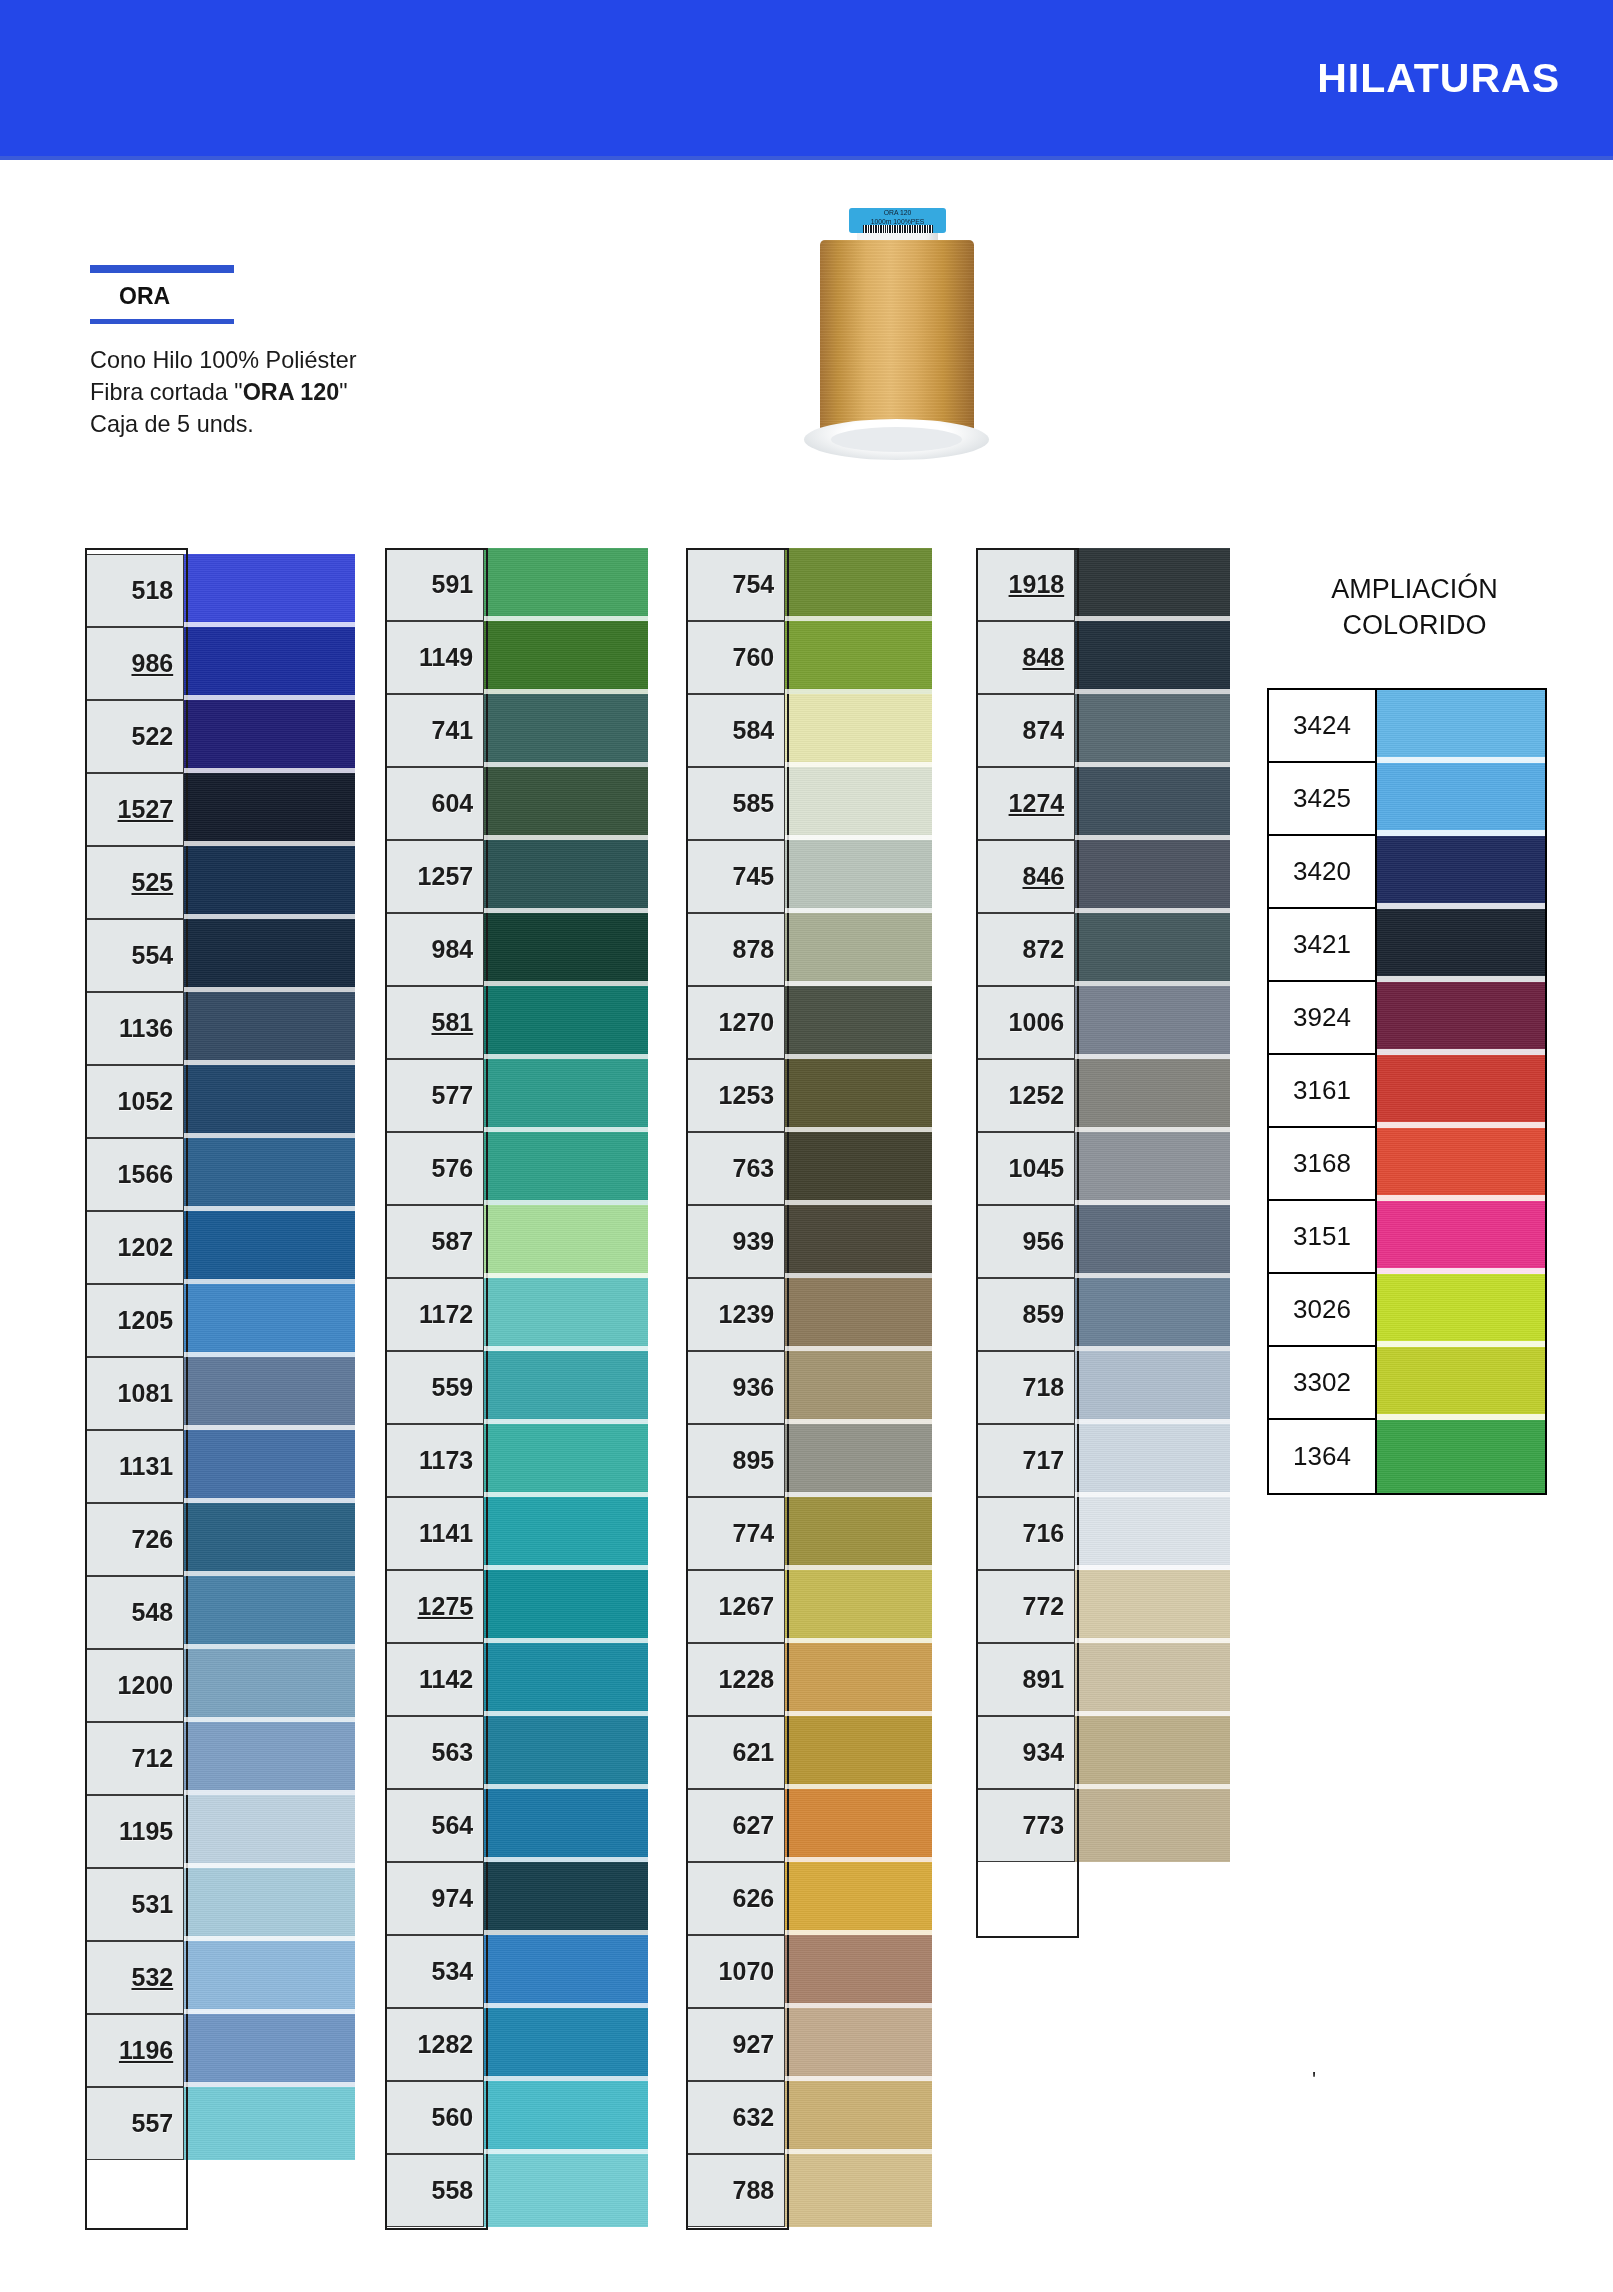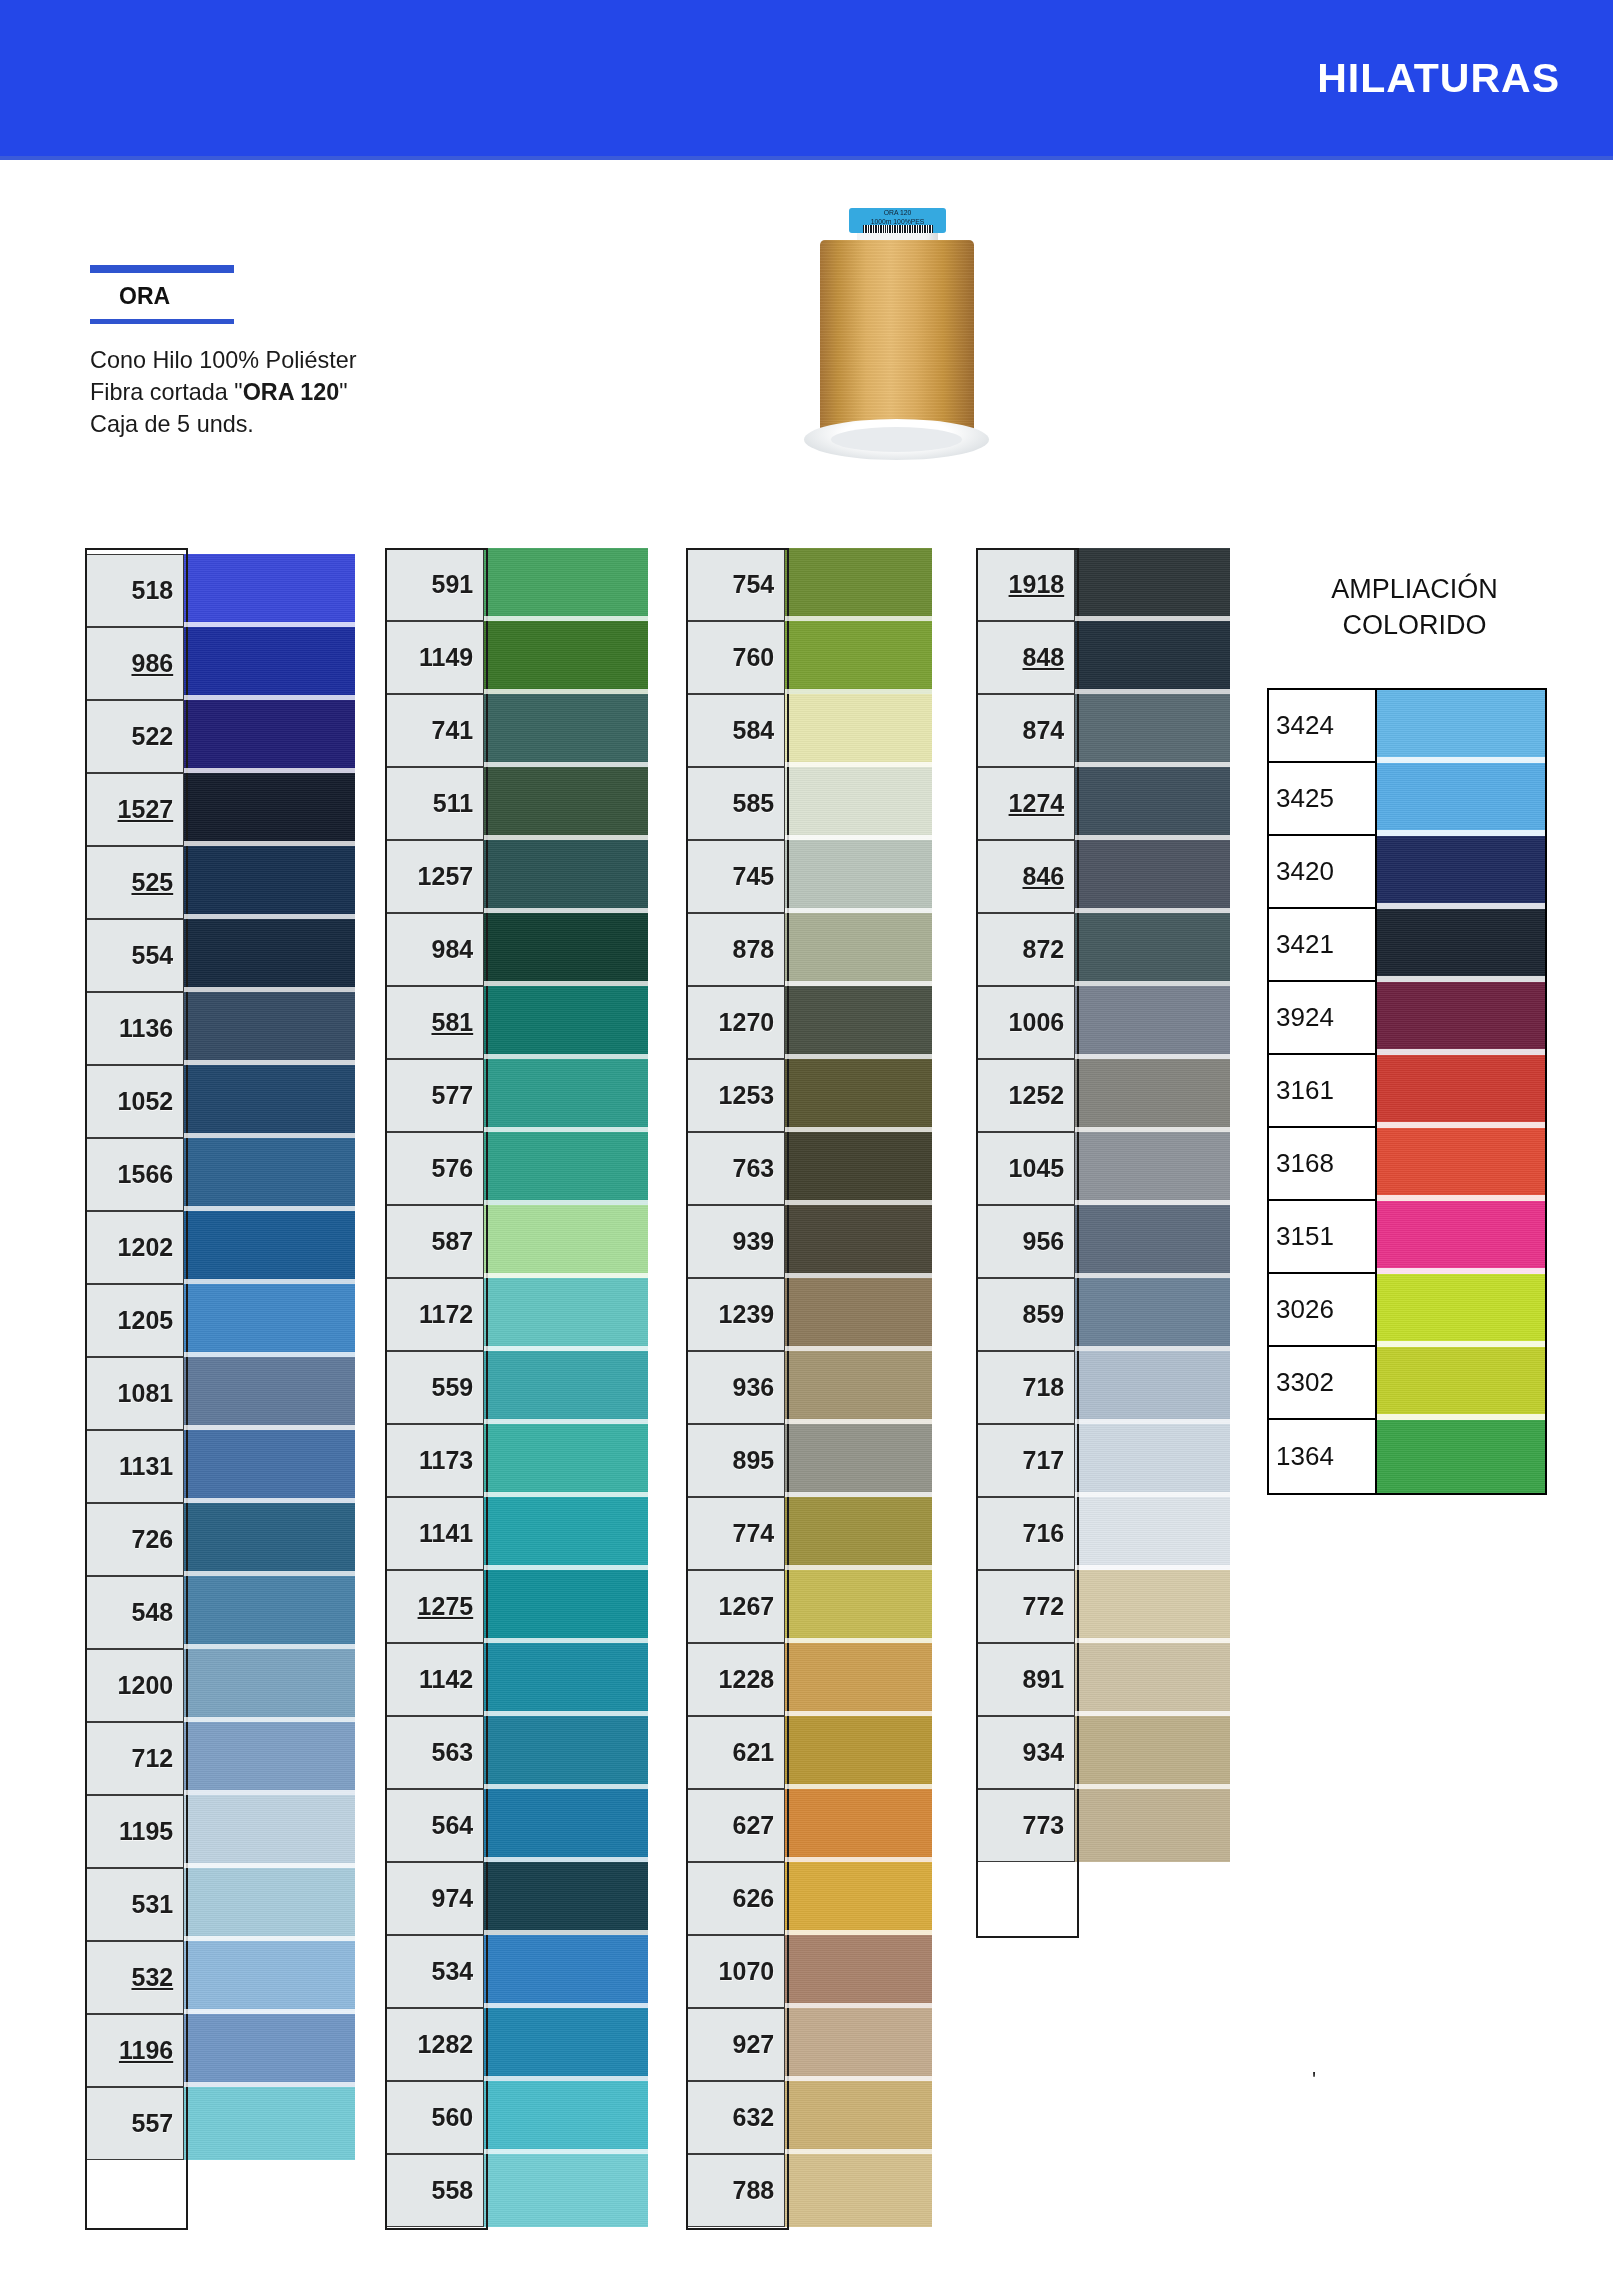--- a/index.html
+++ b/index.html
@@ -219,21 +219,21 @@
     display: flex;
     height: 73px;
   }
   .ampl-code {
     width: 108px;
     background: #ffffff;
     border-right: 2.9px solid #000;
     border-bottom: 2px solid #000;
     display: flex;
     align-items: center;
-    padding-left: 7px;
+    padding-left: 24px;
     font-size: 26px;
     color: #111;
   }
   .ampl-row:last-child .ampl-code { border-bottom: none; }
   .ampl-swatch {
     flex: 1;
     position: relative;
   }
   .ampl-swatch::after {
     content: "";
@@ -490,21 +490,21 @@
       <div class="row">
         <div class="code-cell">
           <span>741</span>
         </div>
         <div class="swatch" style="background: rgb(57, 100, 95);">
           <div class="gap"></div>
         </div>
       </div>
       <div class="row">
         <div class="code-cell">
-          <span>511</span>
+          <span>604</span>
         </div>
         <div class="swatch" style="background: rgb(55, 83, 60);">
           <div class="gap"></div>
         </div>
       </div>
       <div class="row">
         <div class="code-cell">
           <span>1257</span>
         </div>
         <div class="swatch" style="background: rgb(43, 83, 83);">

